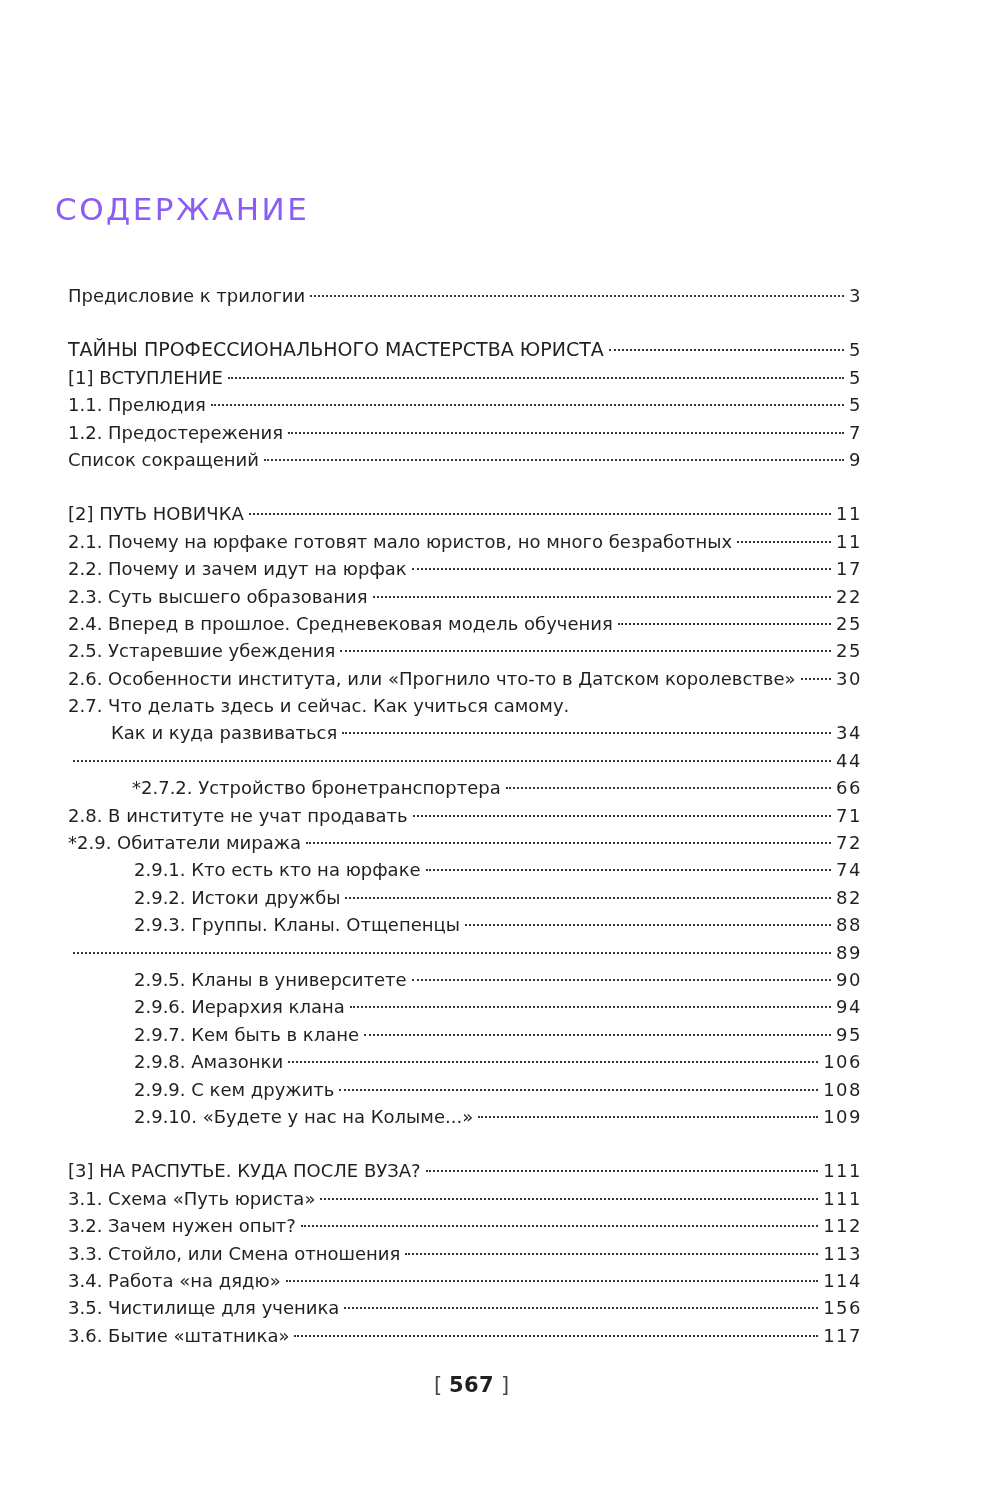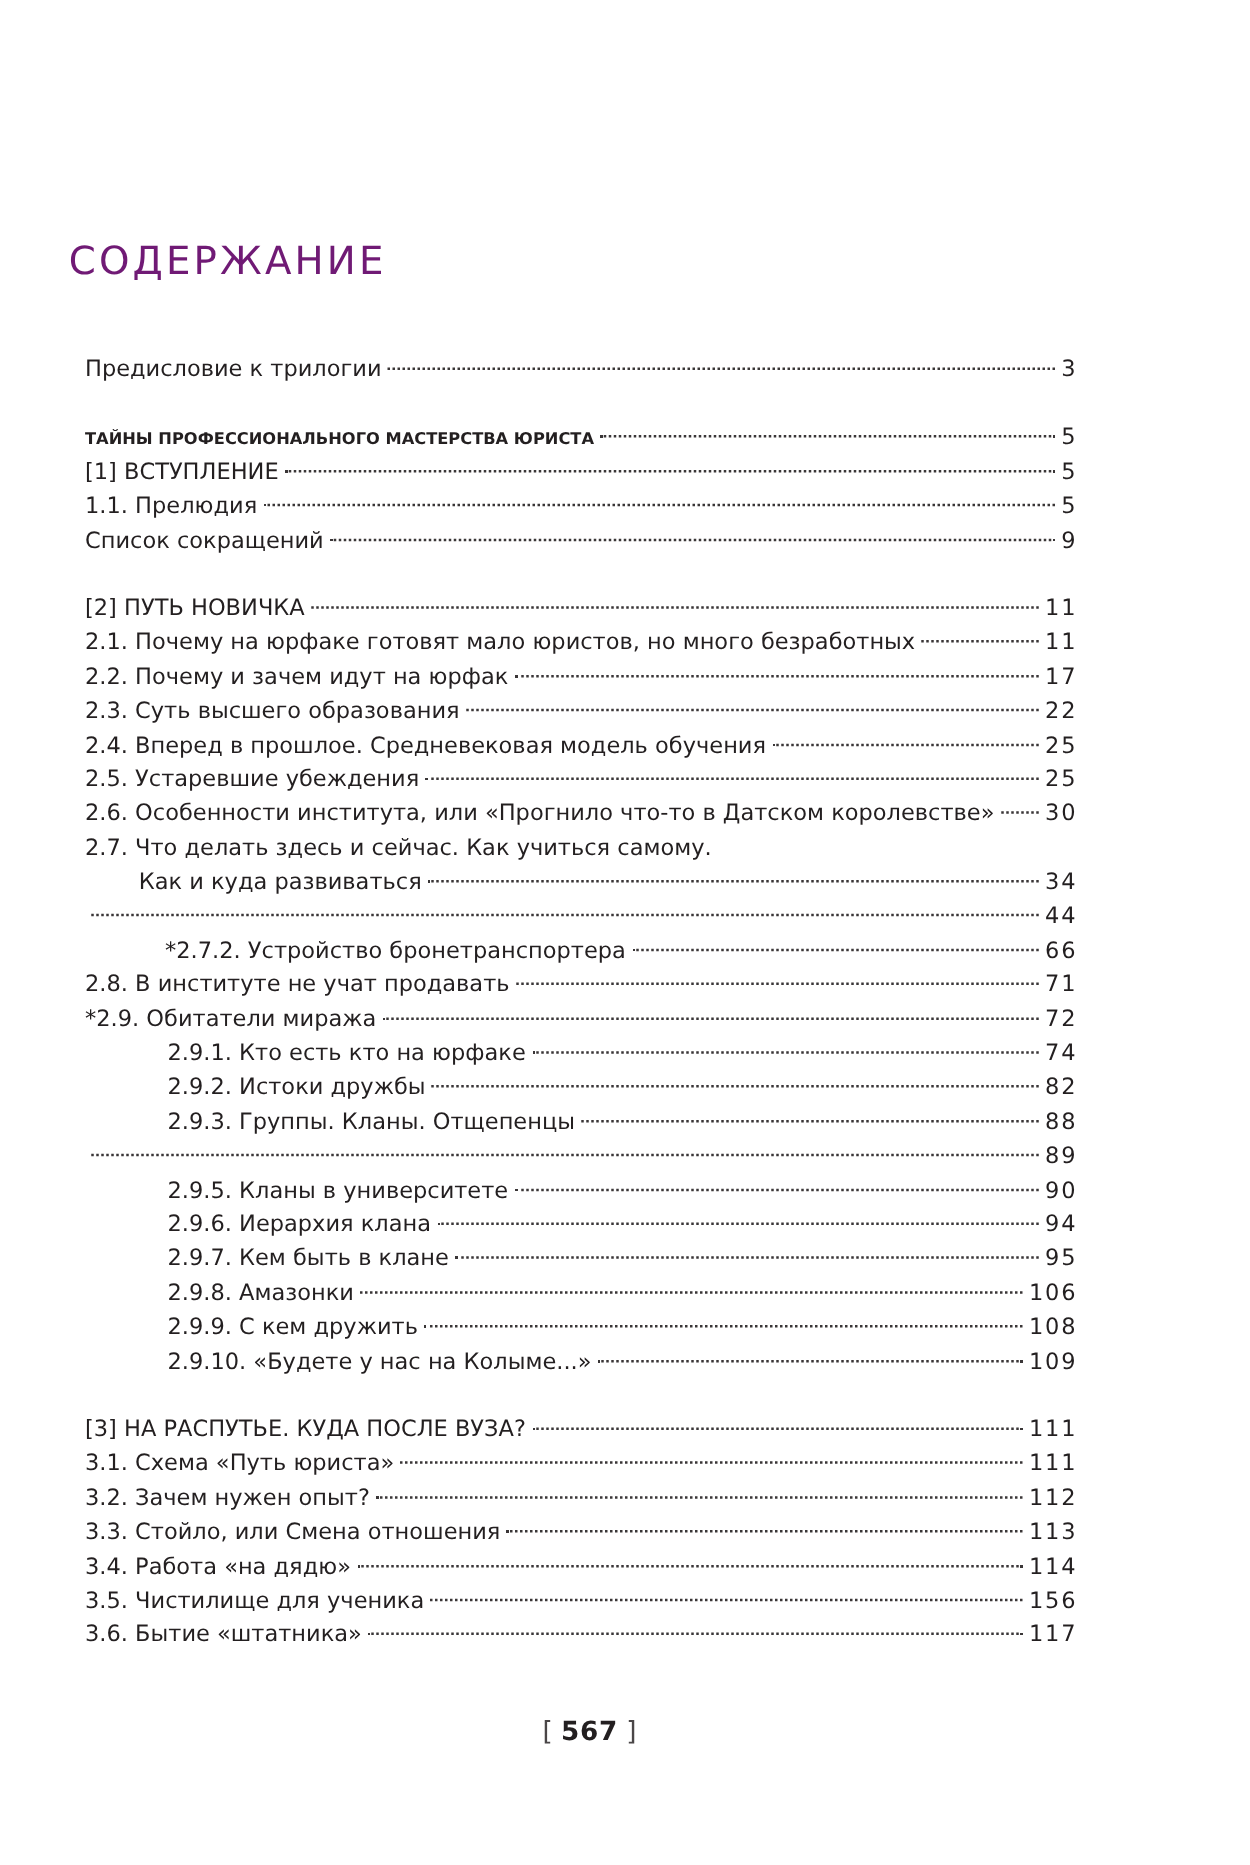--- a/index.html
+++ b/index.html
@@ -10,38 +10,38 @@
     font-family: "DejaVu Sans", "Liberation Sans", sans-serif;
     position: relative;
     overflow: hidden;
   }
   .page-title {
     position: absolute;
     left: 55px; top: 170px;
     font-size: 31px;
     letter-spacing: 2.5px;
     font-weight: normal;
-    color: #701a75;
+    color: #8b5cf6;
   }
   .toc {
     position: absolute;
     left: 48px; top: 282px;
     width: 794px;
     margin-left: 20px;
   }
   .toc-row {
     display: flex;
     align-items: baseline;
     height: 27.4px;
     font-size: 18px;
     line-height: 27.4px;
     white-space: nowrap;
   }
   .toc-row.gap { margin-top: 27px; }
-  .toc-row.bold .toc-label { font-weight: bold; font-size: 13px; }
+  .toc-row.bold .toc-label { font-weight: normal; font-size: 19px; }
   .toc-label { flex: 0 0 auto; }
   .toc-dots {
     flex: 1 1 auto;
     margin: 0 5px;
     border-bottom: 2px dotted #3a3637;
     height: 0;
     position: relative;
     top: -5px;
     min-width: 10px;
   }
@@ -84,20 +84,25 @@
       <span class="toc-label">[1] ВСТУПЛЕНИЕ</span>
       <span class="toc-dots"></span>
       <span class="toc-page">5</span>
     </div>
     <div class="toc-row">
       <span class="toc-label">1.1. Прелюдия</span>
       <span class="toc-dots"></span>
       <span class="toc-page">5</span>
     </div>
     <div class="toc-row">
+      <span class="toc-label">1.2. Предостережения</span>
+      <span class="toc-dots"></span>
+      <span class="toc-page">7</span>
+    </div>
+    <div class="toc-row">
       <span class="toc-label">Список сокращений</span>
       <span class="toc-dots"></span>
       <span class="toc-page">9</span>
     </div>
     <div class="toc-row gap">
       <span class="toc-label">[2] ПУТЬ НОВИЧКА</span>
       <span class="toc-dots"></span>
       <span class="toc-page">11</span>
     </div>
     <div class="toc-row">

